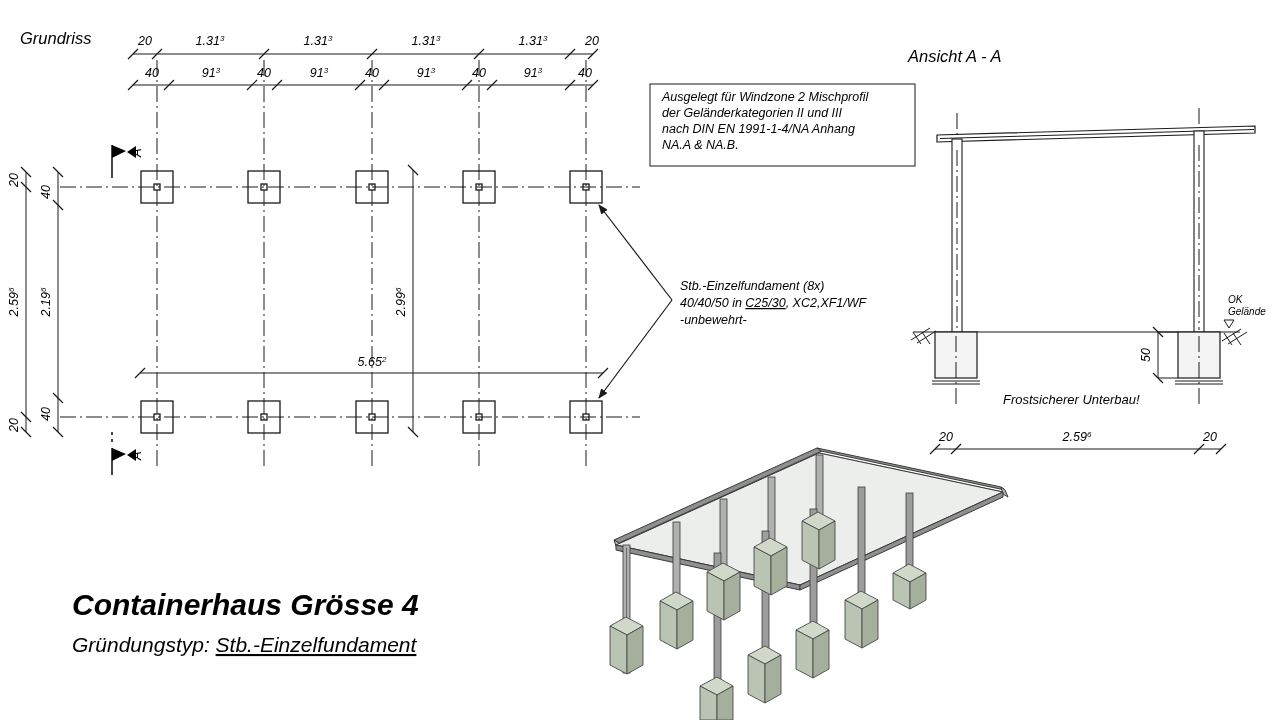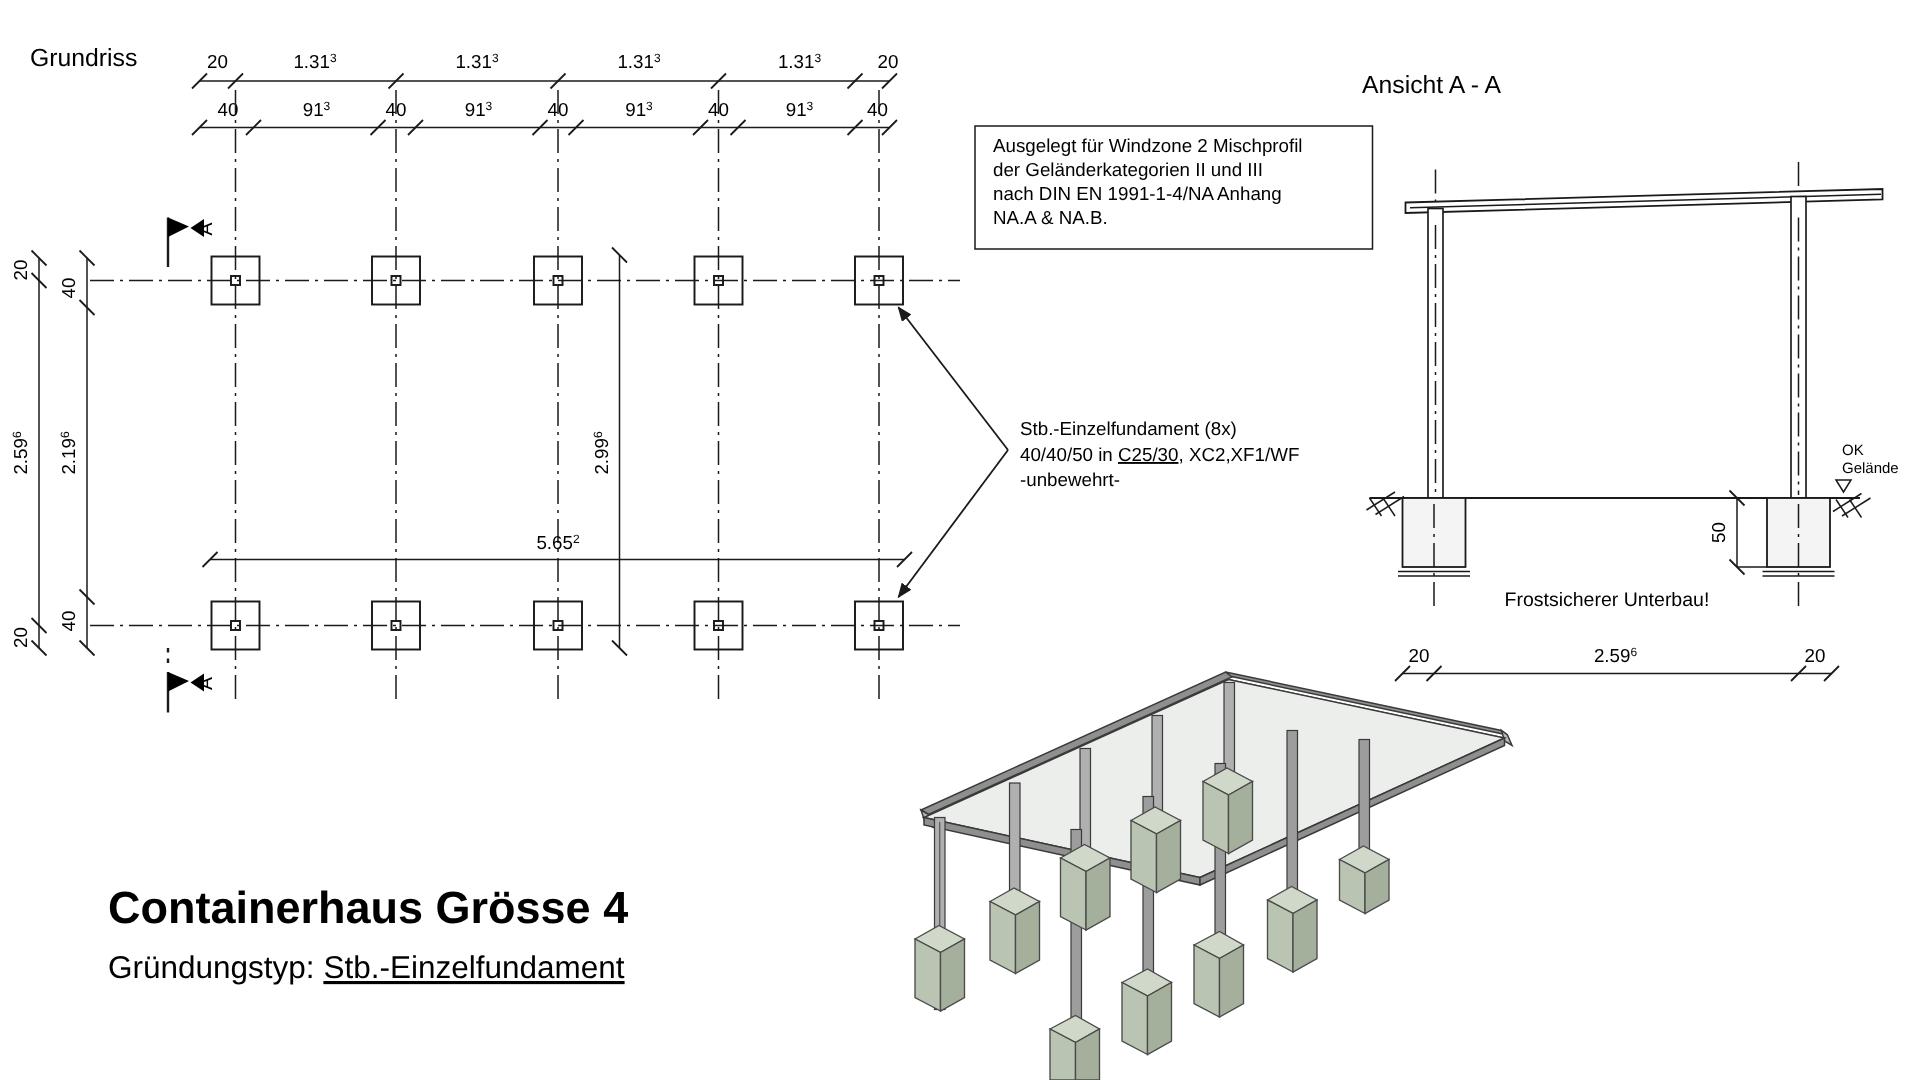--- a/index.html
+++ b/index.html
@@ -2,21 +2,21 @@
 <html><head>
 <meta charset="utf-8">
 <title>Containerhaus Grösse 4 – Gründungsplan</title>
 <style>
   html,body{margin:0;padding:0;background:#ffffff;}
   body{
     width:1280px;height:720px;position:relative;overflow:hidden;
     font-family:"Liberation Sans", sans-serif;
     color:#000;
   }
-  #sheet{position:absolute;inset:0;}
+  #sheet{position:absolute;inset:0;font-style:italic;}
   svg{display:block;position:absolute;top:0;left:0;width:1280px;height:720px;}
   .lbl{font-family:"Liberation Sans", sans-serif;fill:#000;}
   .t13{font-size:13px;}
   .t12{font-size:12.5px;}
   .t10{font-size:10px;}
   .sup{font-size:8px;}
   .heading{font-size:16.5px;}
   .title-main{font-size:30px;font-weight:bold;}
   .title-sub{font-size:21px;}
   .ln{stroke:#1a1a1a;fill:none;}

